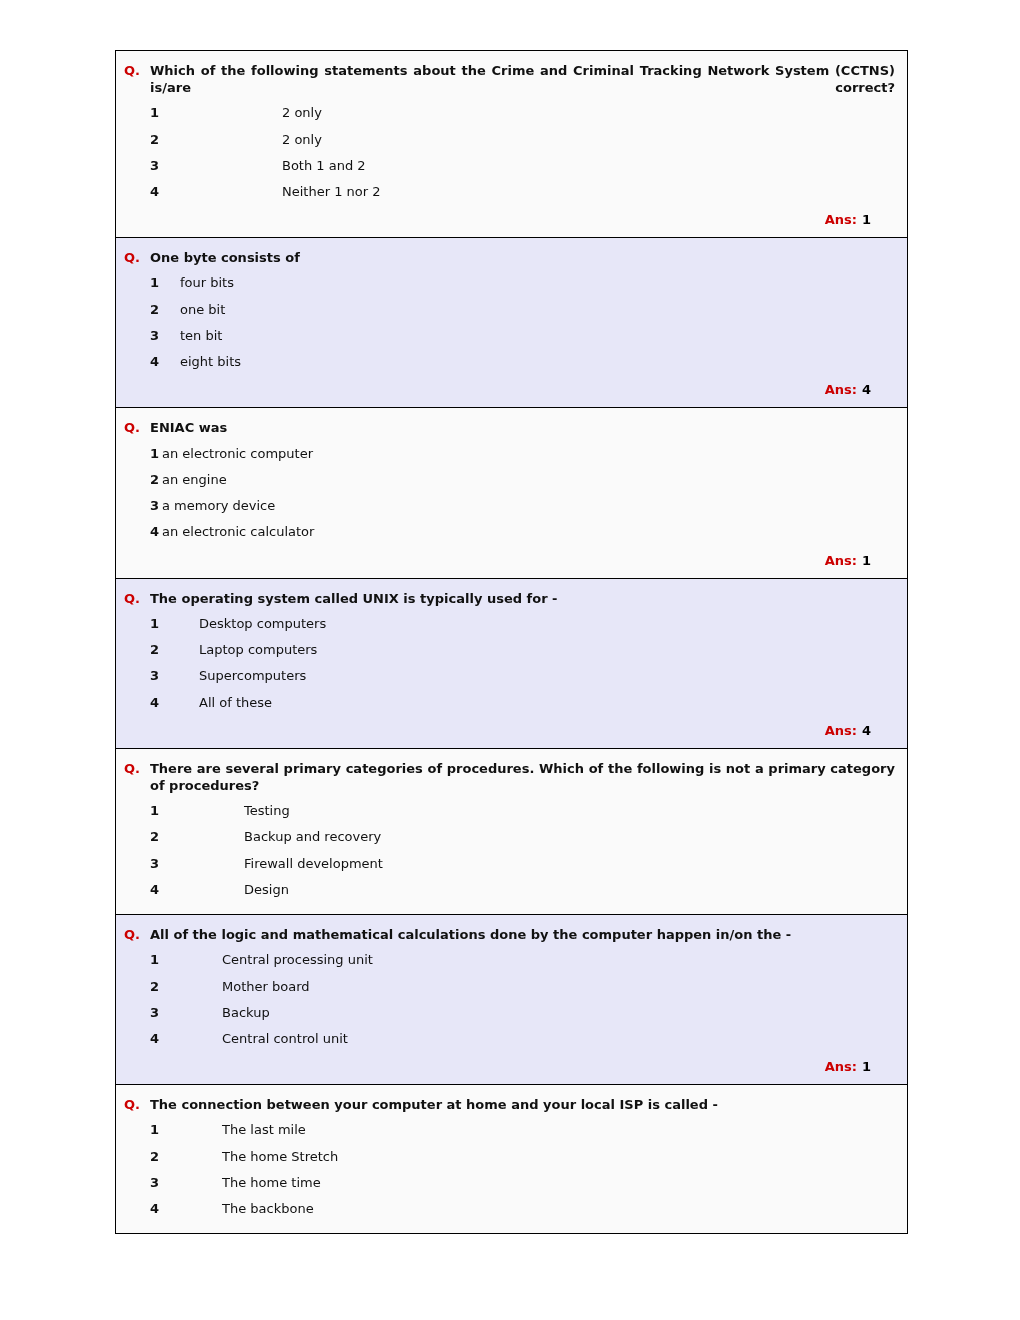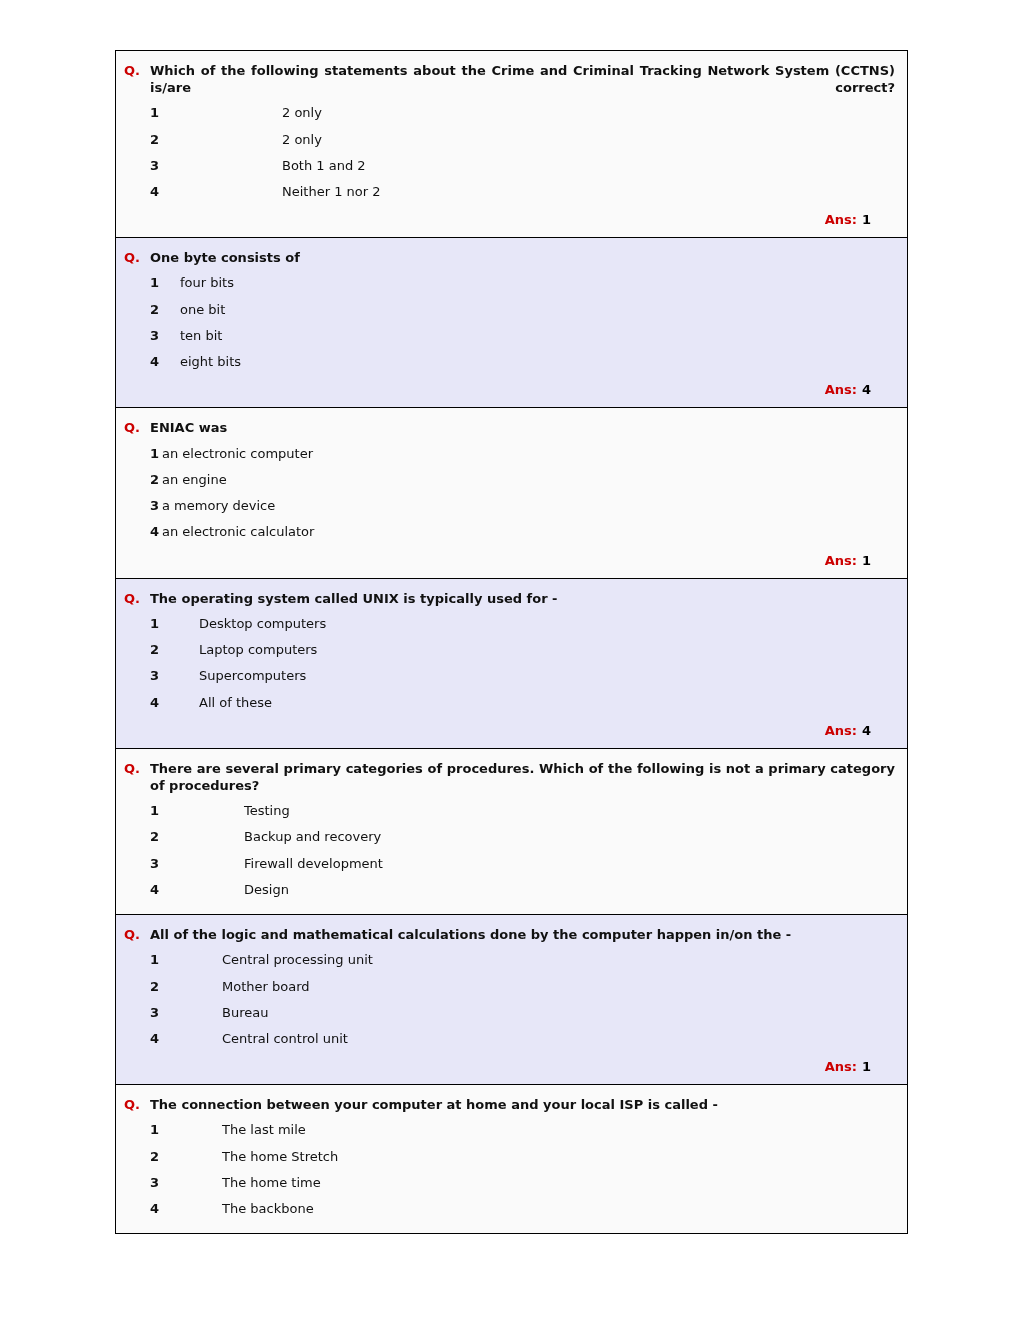--- a/index.html
+++ b/index.html
@@ -225,21 +225,21 @@
           <div class="option-row">
             <span class="option-num" style="width: 72px;">1</span>
             <span class="option-text">Central processing unit</span>
           </div>
           <div class="option-row">
             <span class="option-num" style="width: 72px;">2</span>
             <span class="option-text">Mother board</span>
           </div>
           <div class="option-row">
             <span class="option-num" style="width: 72px;">3</span>
-            <span class="option-text">Bureau</span>
+            <span class="option-text">Backup</span>
           </div>
           <div class="option-row">
             <span class="option-num" style="width: 72px;">4</span>
             <span class="option-text">Central control unit</span>
           </div>
         </div>
         <div class="ans-row"><span class="ans-label">Ans:</span><span class="ans-value">1</span></div>
       </div>
       <div class="question-block theme-light">
         <div class="q-row">

